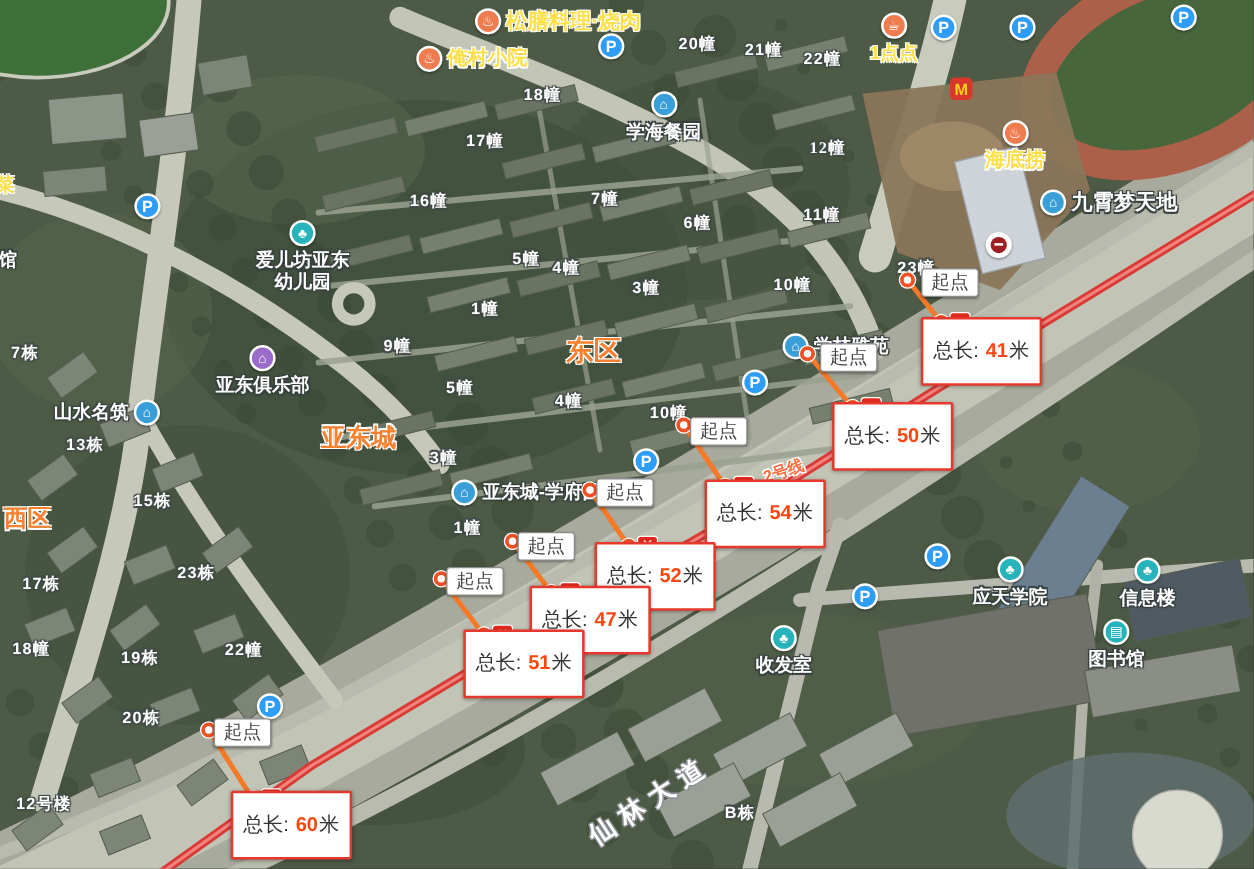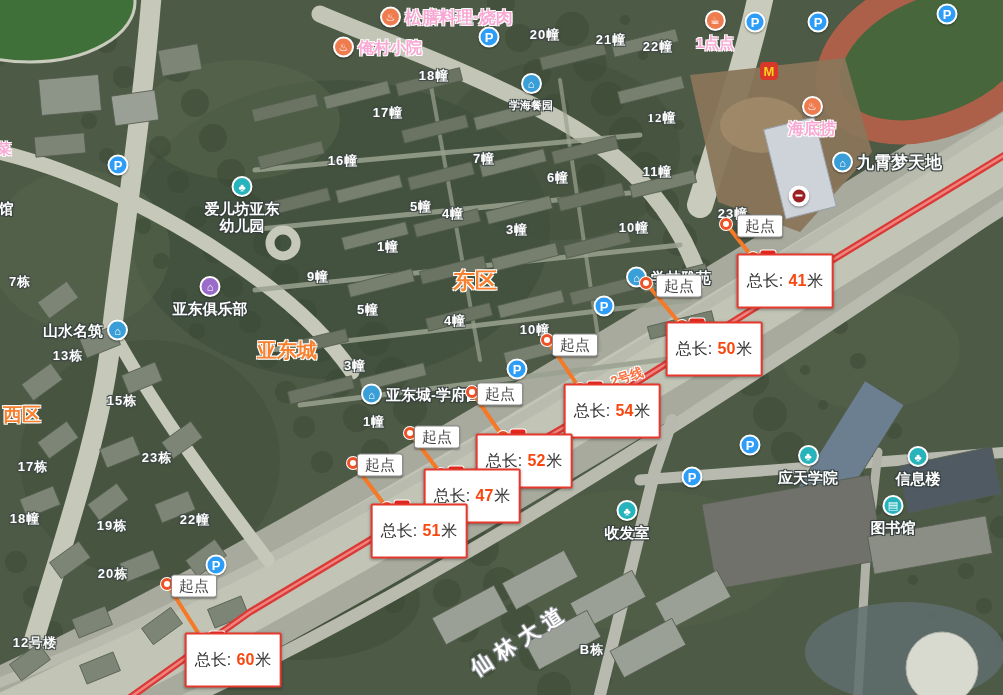--- a/index.html
+++ b/index.html
@@ -14,21 +14,21 @@
         text-shadow:-1px -1px 0 #fff,1px -1px 0 #fff,-1px 1px 0 #fff,1px 1px 0 #fff;}
   .roadlab{position:absolute;font-weight:bold;color:#fff;white-space:nowrap;z-index:3;
         text-shadow:-1px -1px 0 #8f9398,1px -1px 0 #8f9398,-1px 1px 0 #8f9398,1px 1px 0 #8f9398;}
   .linelab{position:absolute;font-weight:bold;color:#fb6d3c;white-space:nowrap;z-index:3;font-size:13px;
         text-shadow:-1px -1px 0 #fff,1px -1px 0 #fff,-1px 1px 0 #fff,1px 1px 0 #fff;}
   
   .poi{position:absolute;display:flex;align-items:center;z-index:4;white-space:nowrap;}
   .poi.v{flex-direction:column;}
   .poi-tx{font-weight:bold;font-size:15px;color:#fff;line-height:17px;text-align:center;
         text-shadow:-1px -1px 0 #36403f,1px -1px 0 #36403f,-1px 1px 0 #36403f,1px 1px 0 #36403f,0 0 3px rgba(0,0,0,.4);}
-  .poi.food .poi-tx{color:#f9a8d4;
+  .poi.food .poi-tx{color:#fde047;
         text-shadow:-1px -1px 0 #fff,1px -1px 0 #fff,-1px 1px 0 #fff,1px 1px 0 #fff;}
   .poi-ic{width:21px;height:21px;border-radius:50%;flex:0 0 auto;display:flex;align-items:center;justify-content:center;
         color:#fff;font-size:11px;border:2px solid #fff;box-sizing:border-box;box-shadow:0 1px 2px rgba(0,0,0,.45);}
   .ic-food{background:#ef7c4f;} .ic-place{background:#3a9fd8;} .ic-campus{background:#27b3bb;} .ic-club{background:#9a6bc8;}
   .gap{width:4px;height:3px;flex:0 0 auto;}
   .pk{position:absolute;transform:translate(-50%,-50%);width:21px;height:21px;border-radius:50%;background:#2e9df7;
       border:2px solid #fff;box-sizing:border-box;color:#fff;font-weight:bold;font-size:13px;display:flex;
       align-items:center;justify-content:center;z-index:4;box-shadow:0 1px 2px rgba(0,0,0,.4);}
   .brand{position:absolute;transform:translate(-50%,-50%);z-index:4;display:flex;align-items:center;justify-content:center;}
   .mcd{width:18px;height:18px;border-radius:4px;background:#d8372a;color:#ffd11f;font-weight:bold;font-size:13px;}
@@ -270,21 +270,21 @@
         <rect x="35" y="135" width="50" height="20" transform="rotate(-5 60 145)" fill="#7d8577" stroke="#545d4e" stroke-width="0.8"></rect>
       </g>
 
     <g fill="none" stroke-linejoin="round">
       <path id="metro-core" d="M 128,699 L 250,612 L 400,522 L 580,418 L 780,292 L 1008,153" stroke-width="7" stroke="#d93a36"></path>
       <path id="metro-center" d="M 128,699 L 250,612 L 400,522 L 580,418 L 780,292 L 1008,153" stroke-width="2.5" stroke="#f0837e"></path>
     </g>
   </svg>
 
   <div id="labels">
-      <div class="bld" style="left: 545px; top: 35px;">20幢</div>
+      <div class="bld" style="left: 558px; top: 35px;">20幢</div>
       <div class="bld" style="left: 611px; top: 40px;">21幢</div>
       <div class="bld" style="left: 658px; top: 47px;">22幢</div>
       <div class="bld" style="left: 434px; top: 76px;">18幢</div>
       <div class="bld" style="left: 388px; top: 113px;">17幢</div>
       <div class="bld" style="left: 343px; top: 161px;">16幢</div>
       <div class="bld" style="left: 484px; top: 159px;">7幢</div>
       <div class="bld" style="left: 558px; top: 178px;">6幢</div>
       <div class="bld" style="left: 662px; top: 118px; font-family: Liberation Serif, serif;">12幢</div>
       <div class="bld" style="left: 646px; top: 172px; padding-left: 23px;">11幢</div>
       <div class="bld" style="left: 421px; top: 207px;">5幢</div>
@@ -331,21 +331,21 @@
         <span class="poi-tx" style="font-size: 15px;">1点点</span>
       </div>
       <div class="poi food v" style="left: 812px; top: 107px; transform: translate(-50%, -11px);">
         <span class="poi-ic ic-food">♨</span>
         <span class="gap"></span>
         <span class="poi-tx" style="font-size: 16px;">海底捞</span>
       </div>
       <div class="poi place v" style="left: 531px; top: 84px; transform: translate(-50%, -11px);">
         <span class="poi-ic ic-place">⌂</span>
         <span class="gap"></span>
-        <span class="poi-tx" style="font-size: 11px;">学海餐园</span>
+        <span class="poi-tx" style="font-size: 15px;">学海餐园</span>
       </div>
       <div class="poi place" style="left: 843px; top: 162px; transform: translate(-11px, -50%);">
         <span class="poi-ic ic-place">⌂</span>
         <span class="gap"></span>
         <span class="poi-tx" style="font-size: 17px;">九霄梦天地</span>
       </div>
       <div class="poi campus v" style="left: 242px; top: 187px; transform: translate(-50%, -11px);">
         <span class="poi-ic ic-campus">♣</span>
         <span class="gap"></span>
         <span class="poi-tx" style="font-size: 15px;">

